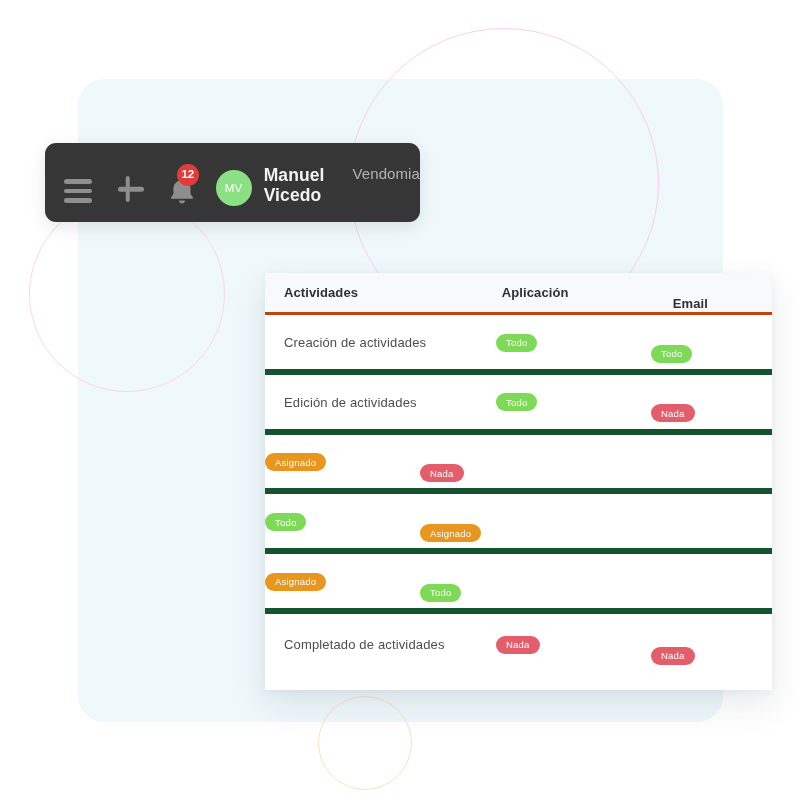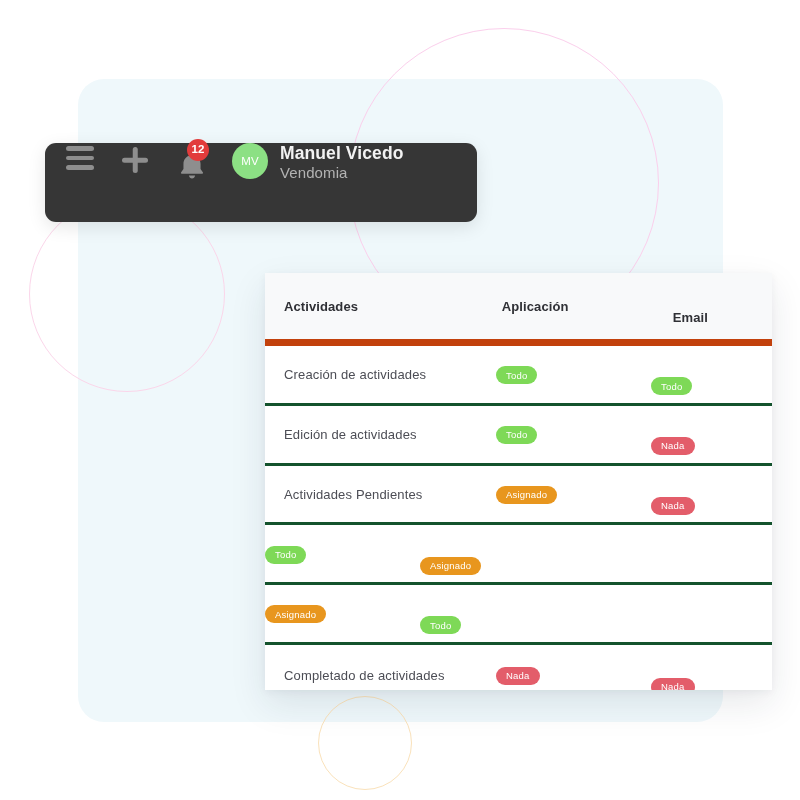--- a/index.html
+++ b/index.html
@@ -68,26 +68,26 @@
     height: 94px;
     border-width: 1.6px;
     border-color: #fae2bb;
   }
 
   
   .navbar {
     position: absolute;
     left: 45px;
     top: 143px;
-    width: 432px;
+    width: 375px;
     height: 79px;
     background: #363636;
     border-radius: 11px;
     display: flex;
-    align-items: flex-start;
+    align-items: flex-end;
     padding: 0 0 16px 19px;
     box-shadow: 0 5px 18px rgba(0,0,0,0.10);
     z-index: 5;
   }
 
   .nav-btn {
     display: flex;
     align-items: center;
     justify-content: center;
     cursor: pointer;
@@ -175,21 +175,21 @@
     font-size: 11.5px;
     font-weight: normal;
     display: flex;
     align-items: center;
     justify-content: center;
     margin-right: 12px;
     letter-spacing: 0.2px;
     flex: 0 0 auto;
   }
 
-  .user-text { display: flex; flex-direction: column; line-height: 1.18; }
+  .user-text { display: flex; flex-direction: row; line-height: 1.18; }
   .user-name {
     color: #f2f2f2;
     font-size: 17.5px;
     font-weight: bold;
     letter-spacing: 0.1px;
   }
   .user-org {
     color: #b3b3b3;
     font-size: 15px;
     letter-spacing: 0.1px;
@@ -202,39 +202,39 @@
     top: 273px;
     width: 507px;
     height: 417px;
     background: #ffffff;
     box-shadow: 0 14px 34px rgba(25,35,60,0.10), 0 2px 8px rgba(25,35,60,0.05);
     overflow: hidden;
     z-index: 4;
   }
 
   .table-head {
-    height: 73px;
+    height: 42px;
     background: #f8f9fa;
     display: flex;
     align-items: center;
-    border-bottom: 7px solid #c2410c;
+    border-bottom: 3px solid #c2410c;
     gap: 44px;
   }
   .table-head .th {
     font-size: 13px;
     font-weight: bold;
     color: #2f3035;
     letter-spacing: 0.1px;
   }
 
   .table-row {
     height: 59.8px;
     display: flex;
     align-items: center;
-    border-bottom: 3px solid #14532d;
+    border-bottom: 6px solid #14532d;
     background: #ffffff;
   }
   .table-row:last-child { border-bottom: none; }
 
   .col-activity { width: 231px; padding-left: 19px; }
   .col-app      { width: 155px; }
   .col-email    { width: 121px; margin-top: 22px; }
 
   .cell-text {
     font-size: 13px;
@@ -307,21 +307,20 @@
           <div class="col-activity"><span class="cell-text">Creación de actividades</span></div>
           <div class="col-app"><span class="pill pill-todo">Todo</span></div>
           <div class="col-email"><span class="pill pill-todo">Todo</span></div>
         </div>
         <div class="table-row">
           <div class="col-activity"><span class="cell-text">Edición de actividades</span></div>
           <div class="col-app"><span class="pill pill-todo">Todo</span></div>
           <div class="col-email"><span class="pill pill-nada">Nada</span></div>
         </div>
         <div class="table-row">
-          <div class="col-activity"><span class="cell-text">Actividades Pendientes</span></div>
           <div class="col-app"><span class="pill pill-asignado">Asignado</span></div>
           <div class="col-email"><span class="pill pill-nada">Nada</span></div>
         </div>
         <div class="table-row">
           <div class="col-app"><span class="pill pill-todo">Todo</span></div>
           <div class="col-email"><span class="pill pill-asignado">Asignado</span></div>
         </div>
         <div class="table-row">
           <div class="col-app"><span class="pill pill-asignado">Asignado</span></div>
           <div class="col-email"><span class="pill pill-todo">Todo</span></div>

